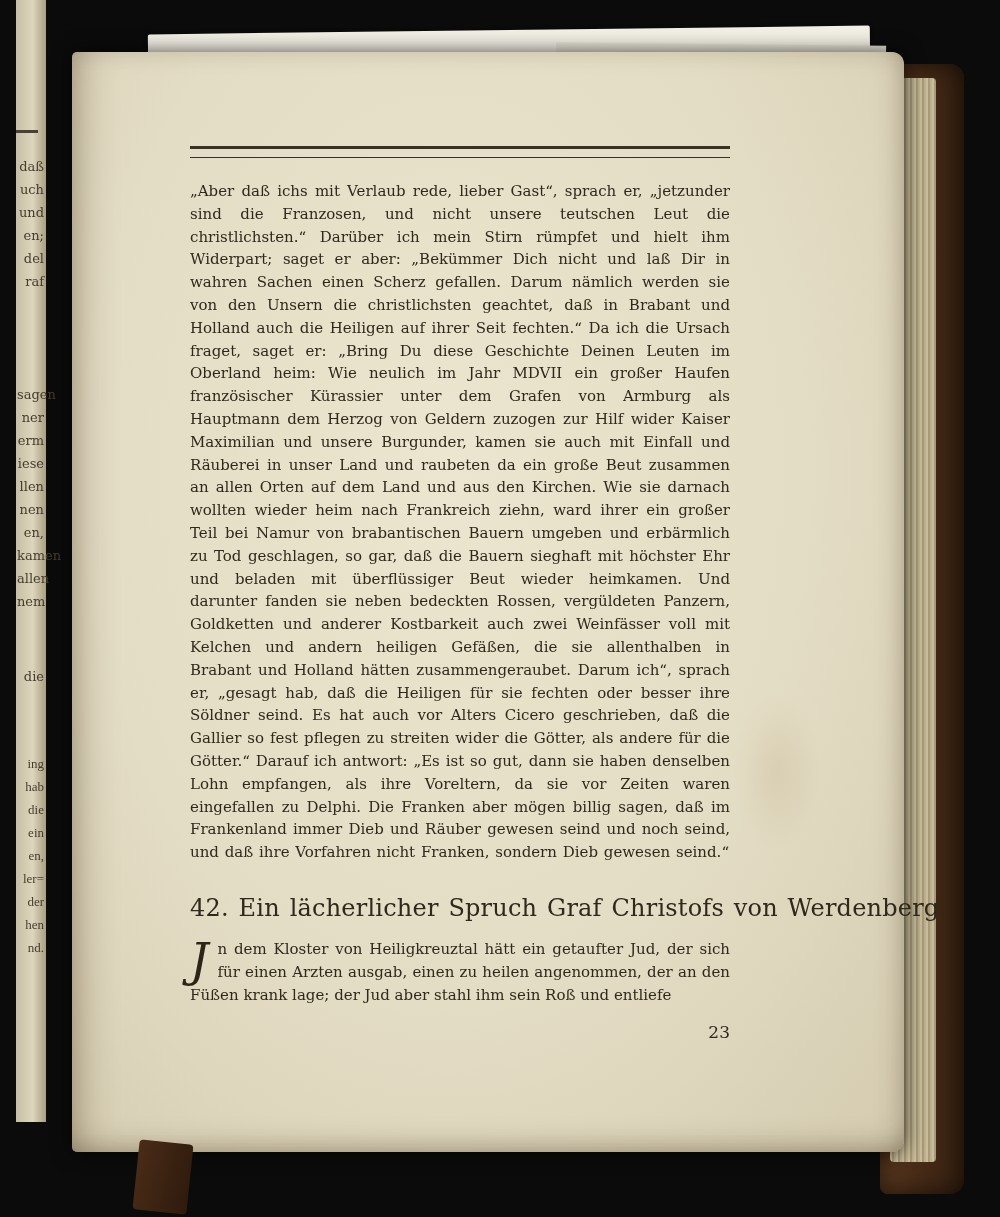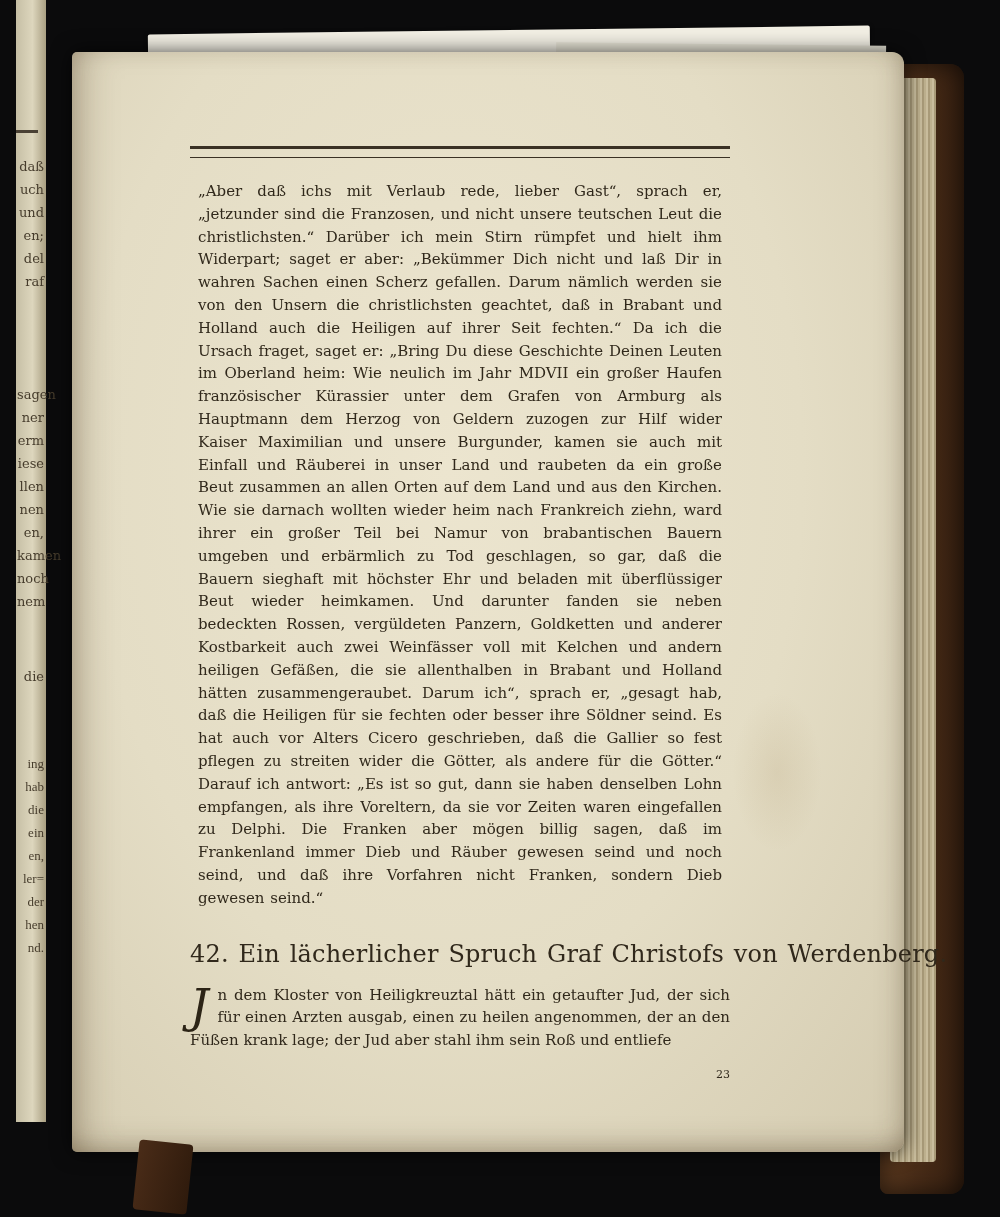--- a/index.html
+++ b/index.html
@@ -39,25 +39,25 @@
              border-radius:5px 12px 12px 5px;
              box-shadow:inset 26px 0 40px -22px rgba(70,50,25,.40),
                         inset -14px 0 30px -16px rgba(70,50,25,.35),
                         inset 0 -18px 34px -20px rgba(70,50,25,.4),
                         0 0 20px rgba(0,0,0,.7);}
   .stain{position:absolute;left:660px;top:640px;width:90px;height:160px;border-radius:50%;
          background:radial-gradient(ellipse,rgba(150,120,70,.12),rgba(150,120,70,0) 70%);}
 
   .content{position:absolute;left:118px;top:94px;width:540px;color:#30281b;}
   .double-rule{height:8px;border-top:3px solid #3a3124;border-bottom:1px solid #3a3124;margin-bottom:22px;}
-  .body-par{font-size:15px;line-height:22.8px;text-align:justify;word-spacing:1px;margin:8px;}
+  .body-par{font-size:15px;line-height:22.8px;text-align:justify;word-spacing:1px;margin:0;}
   .heading{margin-top:30px;font-size:24px;letter-spacing:.2px;word-spacing:2px;white-space:nowrap;}
   .para2{margin-top:16px;font-size:15px;line-height:22.8px;text-align:justify;margin-bottom:0;}
   .dropcap{float:left;font-size:46px;line-height:38px;font-style:italic;margin:3px 9px 0 0;color:#2c2416;}
-  .pagenum{margin-top:16px;text-align:right;font-size:11px;}
+  .pagenum{margin-top:16px;text-align:right;font-size:17px;}
 </style>
 </head>
 <body>
 
 <div class="scene">
 
   <div class="left-strip">
     <div class="strip-rule"></div>
     <div class="frag-group fg1">
         <div>daß</div>
@@ -69,21 +69,21 @@
       </div>
     <div class="frag-group fg2">
         <div>sagen</div>
         <div>ner</div>
         <div>erm</div>
         <div>iese</div>
         <div>llen</div>
         <div>nen</div>
         <div>en,</div>
         <div>kamen</div>
-        <div>noch</div>
+        <div>allen</div>
         <div>nem</div>
       </div>
     <div class="frag-group fg3">
         <div>die</div>
       </div>
     <div class="frag-group fg4">
         <div>ing</div>
         <div>hab</div>
         <div>die</div>
         <div>ein</div>

